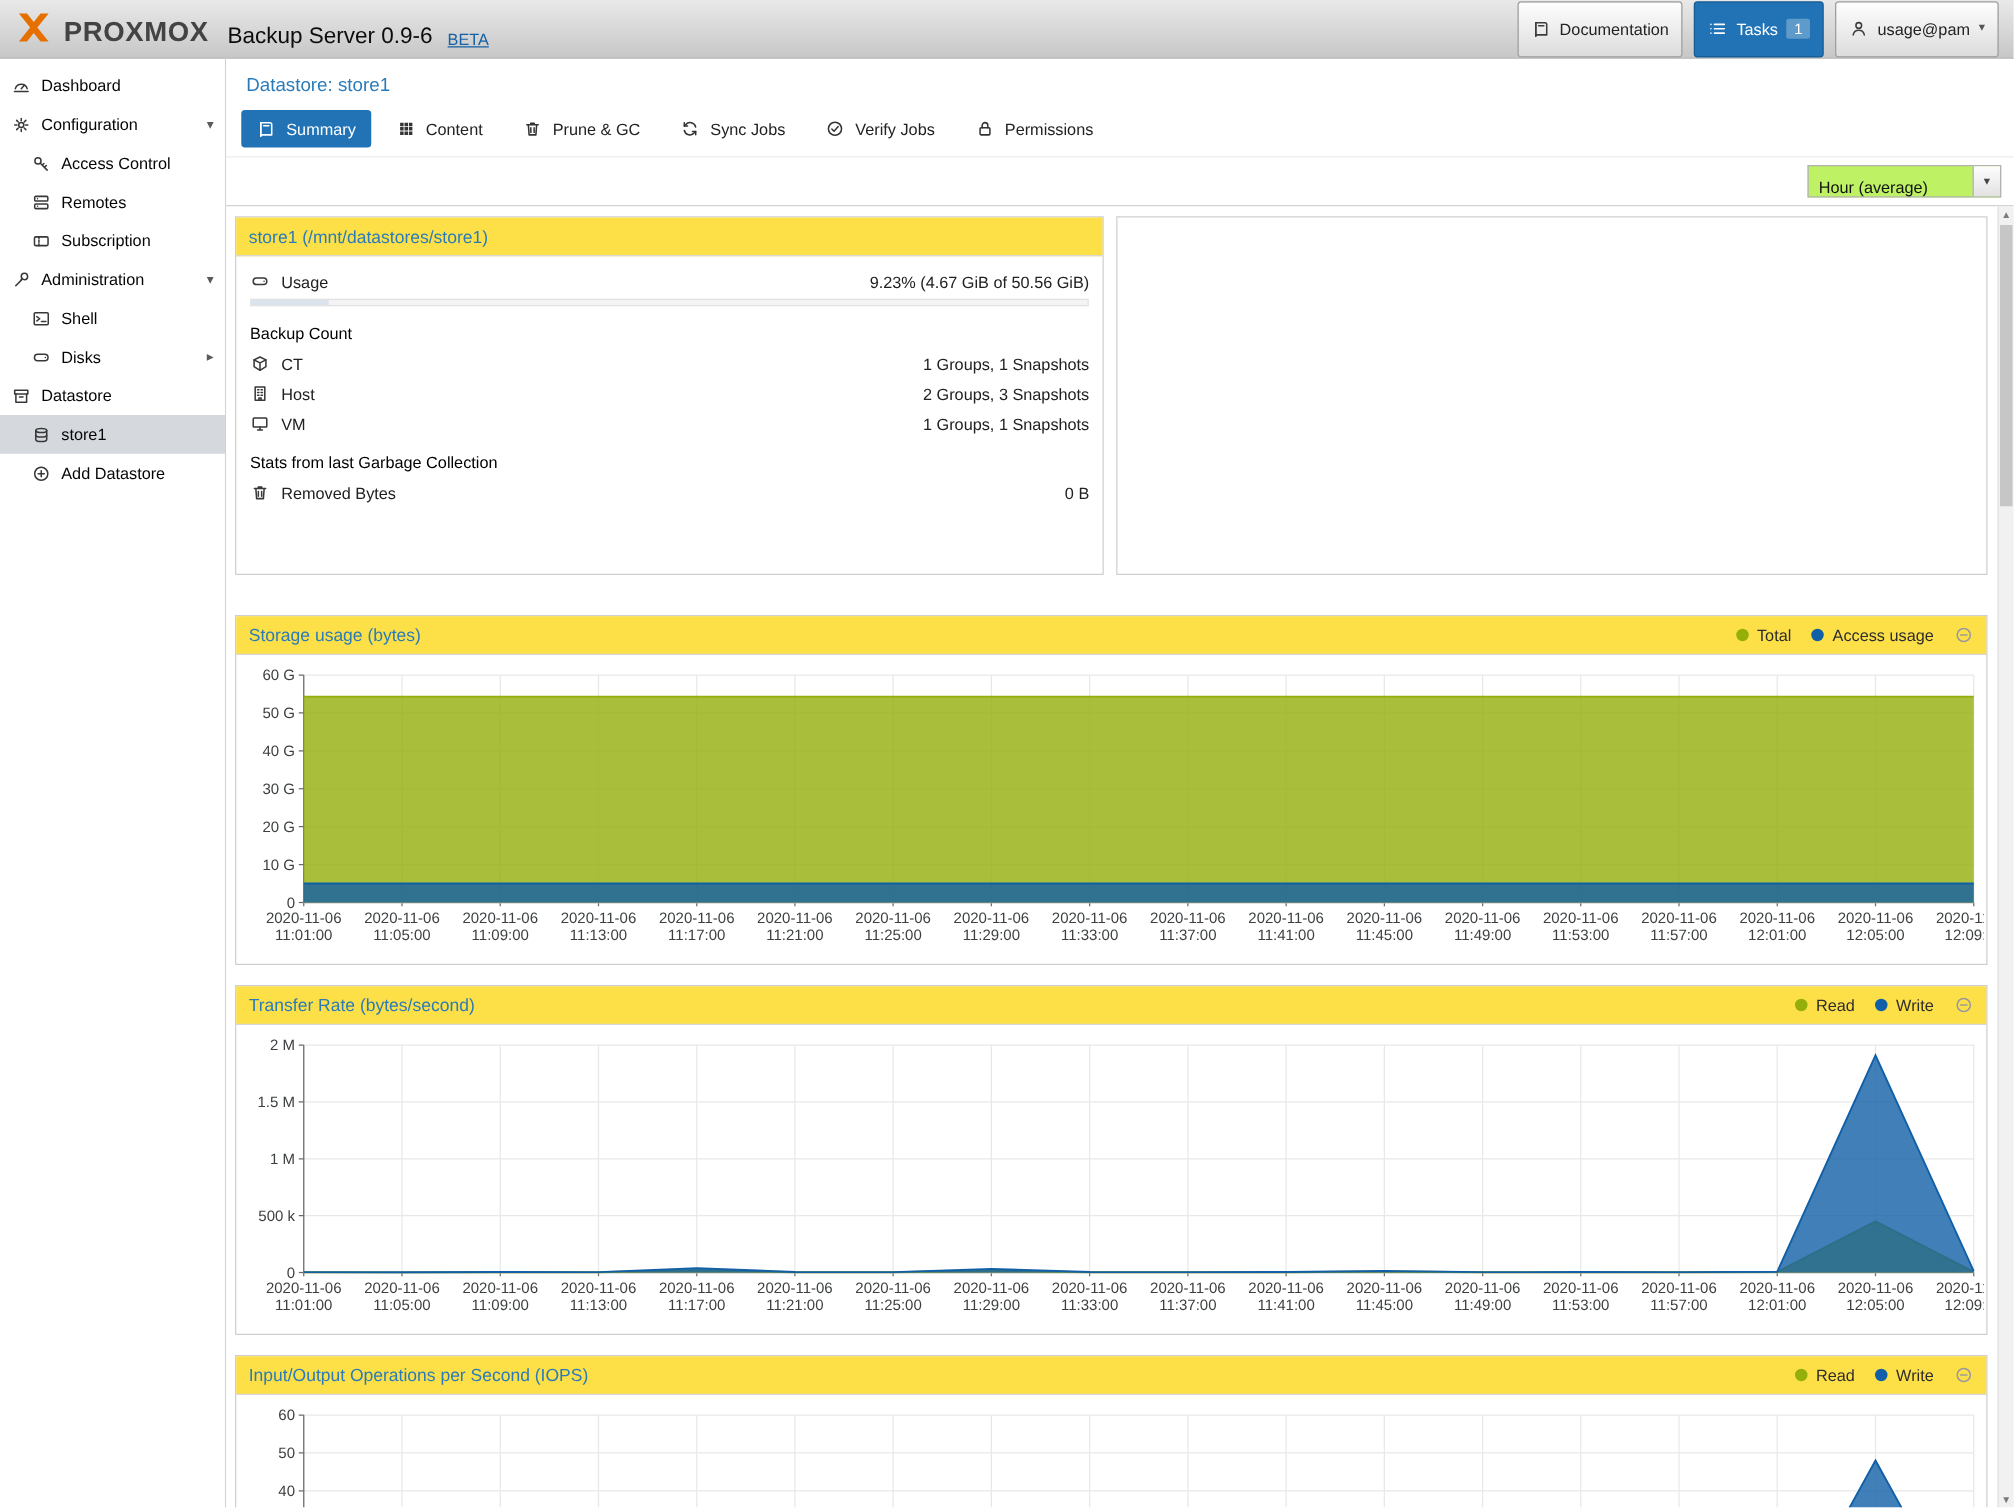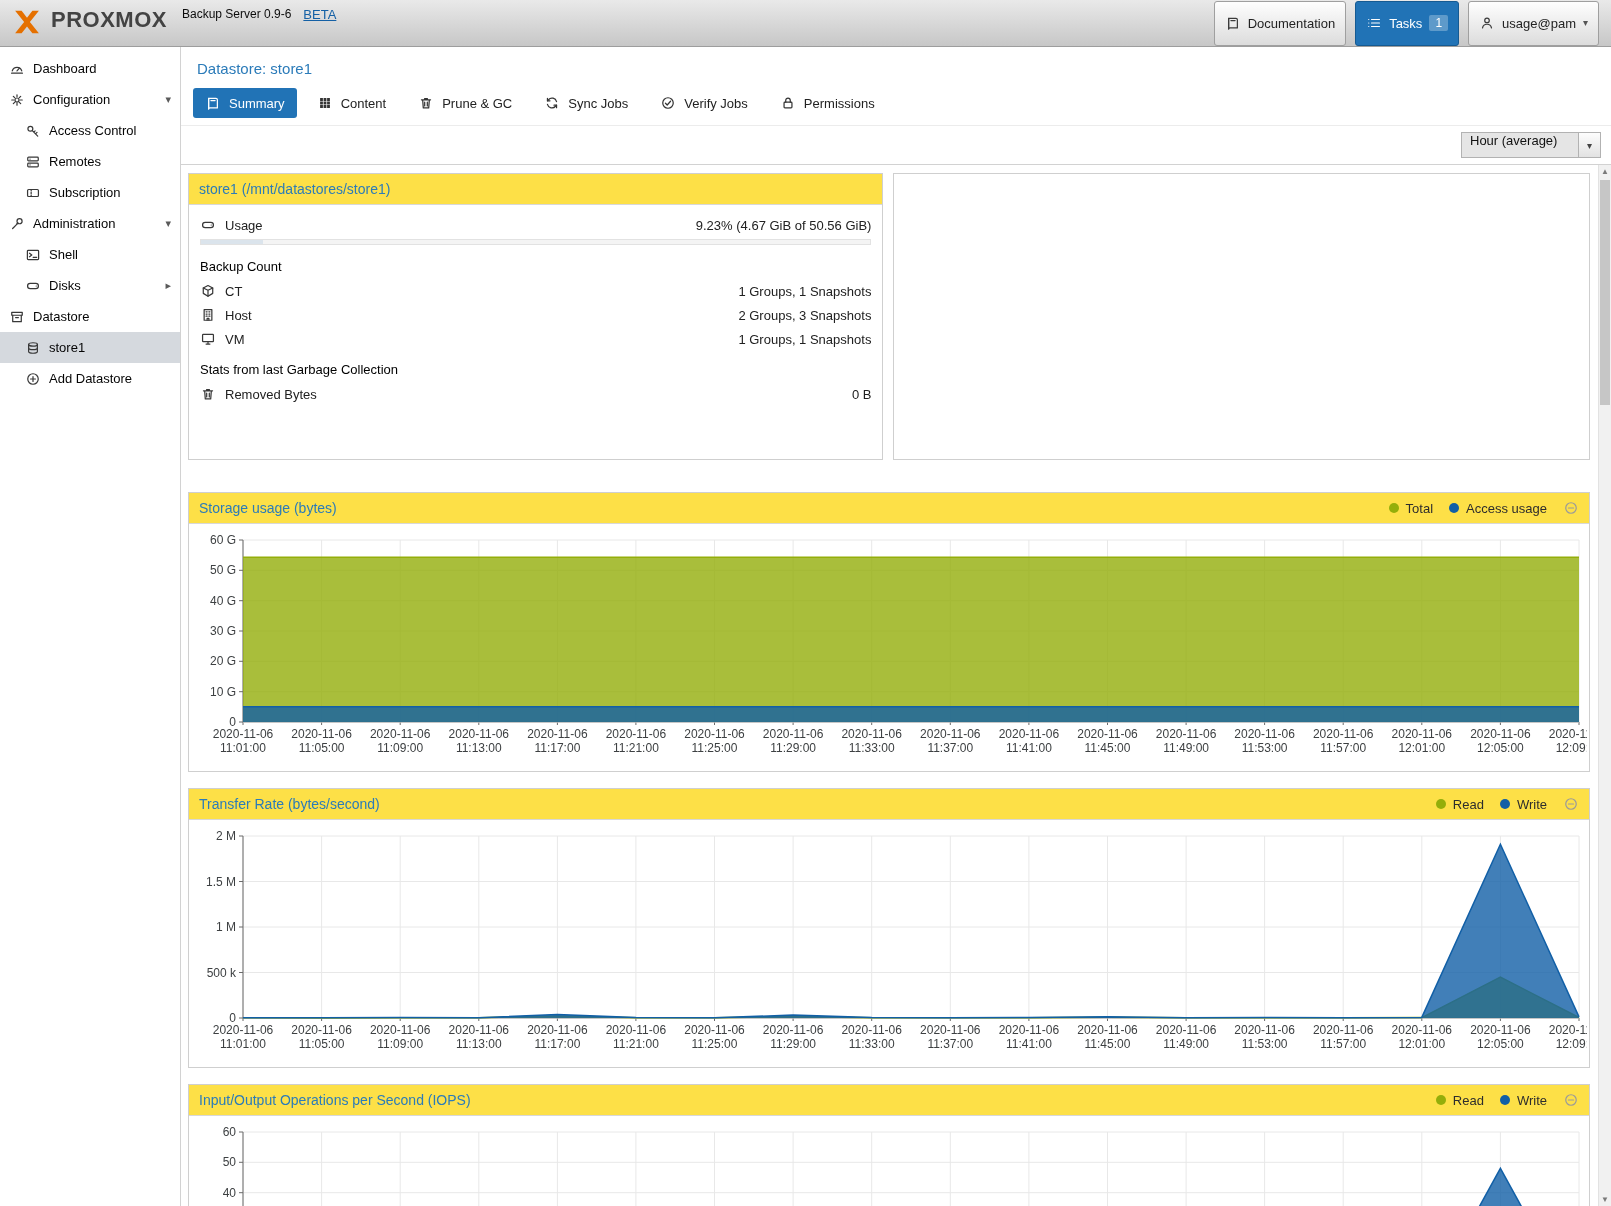--- a/index.html
+++ b/index.html
@@ -3,24 +3,24 @@
 <meta charset="utf-8">
 <style>
   *{box-sizing:border-box;margin:0;padding:0}
   html,body{width:1611px;height:1206px;overflow:hidden}
   body{font-family:"Liberation Sans",sans-serif;font-size:13px;color:#212121;background:#fff}
   .app{display:flex;flex-direction:column;width:1611px;height:1206px}
 
   
   .topbar{flex:0 0 47px;background:linear-gradient(#e9e9e9,#c7c7c7);border-bottom:1px solid #9d9d9d;
           display:flex;align-items:center;justify-content:space-between;padding:0 12px}
-  .brand{display:flex;align-items:flex-start;gap:7px}
+  .brand{display:flex;align-items:flex-end;gap:7px}
   .logo-mark{display:inline-flex;width:32px;height:32px}
   .logo-text{font-weight:bold;font-size:22px;letter-spacing:.5px;color:#434343}
-  .app-title{font-size:12px;color:#0c0c0c;margin-left:8px}
+  .app-title{font-size:18px;color:#0c0c0c;margin-left:8px}
   .beta{color:#1460a5;text-decoration:underline;margin-left:5px;cursor:pointer;font-size:13px}
   .topbar-right{display:flex;align-items:center;gap:9px}
   .hbtn{display:inline-flex;align-items:center;gap:7px;height:45px;padding:0 10px;border:1px solid #9f9f9f;
         border-radius:3px;background:linear-gradient(#fefefe,#dcdcdc);font:inherit;color:#232323;cursor:pointer}
   .hbtn .ic{color:#3c3c3c}
   .hbtn.tasks{background:#2173b6;border-color:#155a92;color:#fff}
   .hbtn.tasks .ic{color:#fff}
   .badge{background:rgba(255,255,255,.28);border-radius:2px;padding:1px 6px;font-size:12px;color:#fff}
   .caret{font-size:10px;color:#555;line-height:1}
 
@@ -36,21 +36,21 @@
 
   
   .main{flex:1;display:flex;flex-direction:column;min-width:0;background:#fff}
   .page-title{padding:13px 16px 4px;font-size:15px;color:#2b7bb9}
   .tabbar{display:flex;align-items:center;gap:8px;padding:7px 12px 7px 12px}
   .tab{display:inline-flex;align-items:center;gap:8px;padding:7px 12px;border-radius:3px;color:#222;cursor:pointer}
   .tab .ic{color:#333}
   .tab.active{background:#2173b6;color:#fff}
   .tab.active .ic{color:#fff}
   .toolbar{display:flex;justify-content:flex-end;align-items:center;padding:6px 10px;border-top:1px solid #ececec;border-bottom:1px solid #d2d2d2}
-  .combo{width:140px;height:26px;border:1px solid #b2b2b2;background:#e5e5e5;display:flex;align-items:flex-start;
+  .combo{width:155px;height:26px;border:1px solid #b2b2b2;background:#bef264;display:flex;align-items:flex-end;
          justify-content:space-between;padding-left:8px;cursor:pointer;color:#111}
   .combo-btn{width:22px;height:24px;display:flex;align-items:center;justify-content:center;
              background:linear-gradient(#fdfdfd,#e2e2e2);border-left:1px solid #b2b2b2;color:#444;font-size:10px}
 
   .content-wrap{flex:1;display:flex;min-height:0}
   .content{flex:1;padding:8px 8px 8px 7px;overflow:hidden}
 
   
   .vscrollbar{flex:0 0 13px;background:#f1f1f1;border-left:1px solid #e2e2e2;position:relative}
   .sb-arrow{position:absolute;left:0;width:12px;height:13px;display:flex;align-items:center;justify-content:center;

